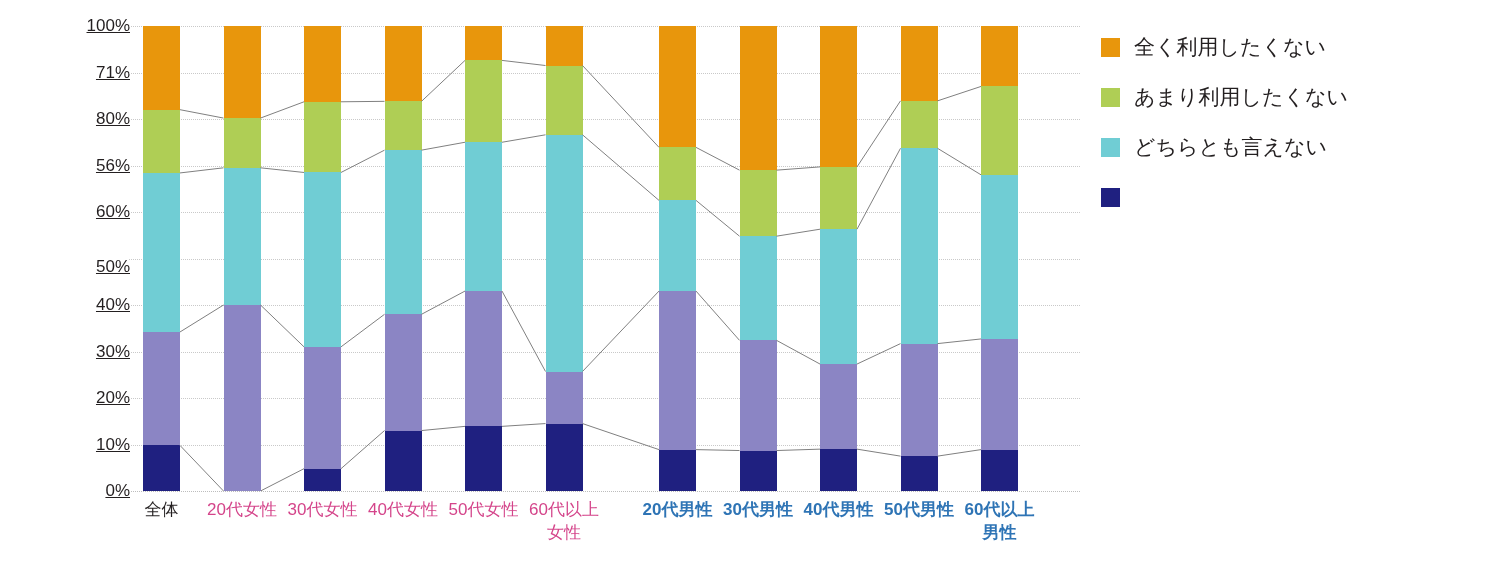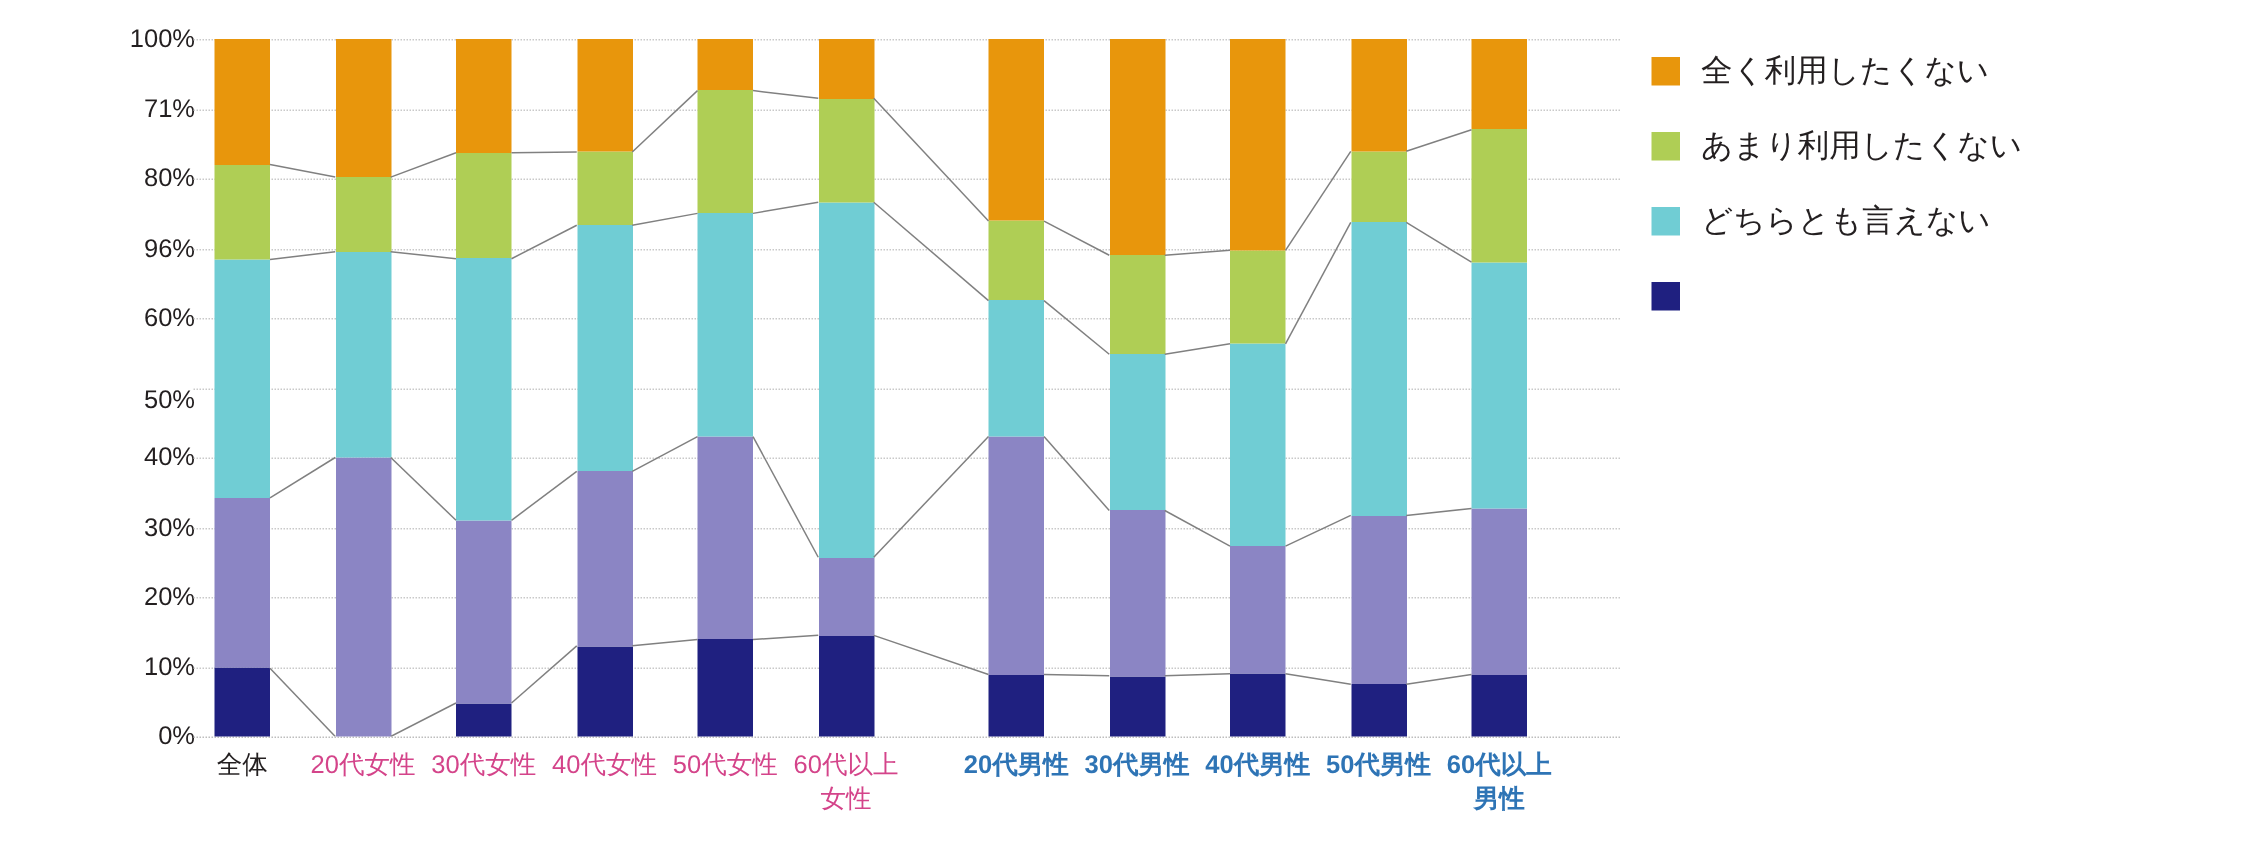--- a/index.html
+++ b/index.html
@@ -31,20 +31,21 @@
   .gridline.base { border-top: 1px dotted #bdbdbd; }
 
   
   .ytick {
     position: absolute;
     right: 1489px; 
     text-align: right;
     font-size: 17px;
     color: #231f20;
     white-space: nowrap;
+    text-decoration: underline;
   }
   #yaxis {
     position: absolute;
     left: 60px; top: 26px;
     width: 70px; height: 465px;
   }
   #yaxis .ytick {
     position: absolute;
     right: 0; width: 70px;
     text-align: right;
@@ -110,21 +111,21 @@
 </style>
 </head>
 <body>
 
 <div id="root">
 
   <div id="yaxis">
       <div class="ytick" style="top: 0px;">100%</div>
       <div class="ytick" style="top: 46.5px;">71%</div>
       <div class="ytick" style="top: 93px;">80%</div>
-      <div class="ytick" style="top: 139.5px;">96%</div>
+      <div class="ytick" style="top: 139.5px;">56%</div>
       <div class="ytick" style="top: 186px;">60%</div>
       <div class="ytick" style="top: 241px;">50%</div>
       <div class="ytick" style="top: 279px;">40%</div>
       <div class="ytick" style="top: 325.5px;">30%</div>
       <div class="ytick" style="top: 372px;">20%</div>
       <div class="ytick" style="top: 418.5px;">10%</div>
       <div class="ytick" style="top: 465px;">0%</div>
     </div>
 
   <div id="plot">

